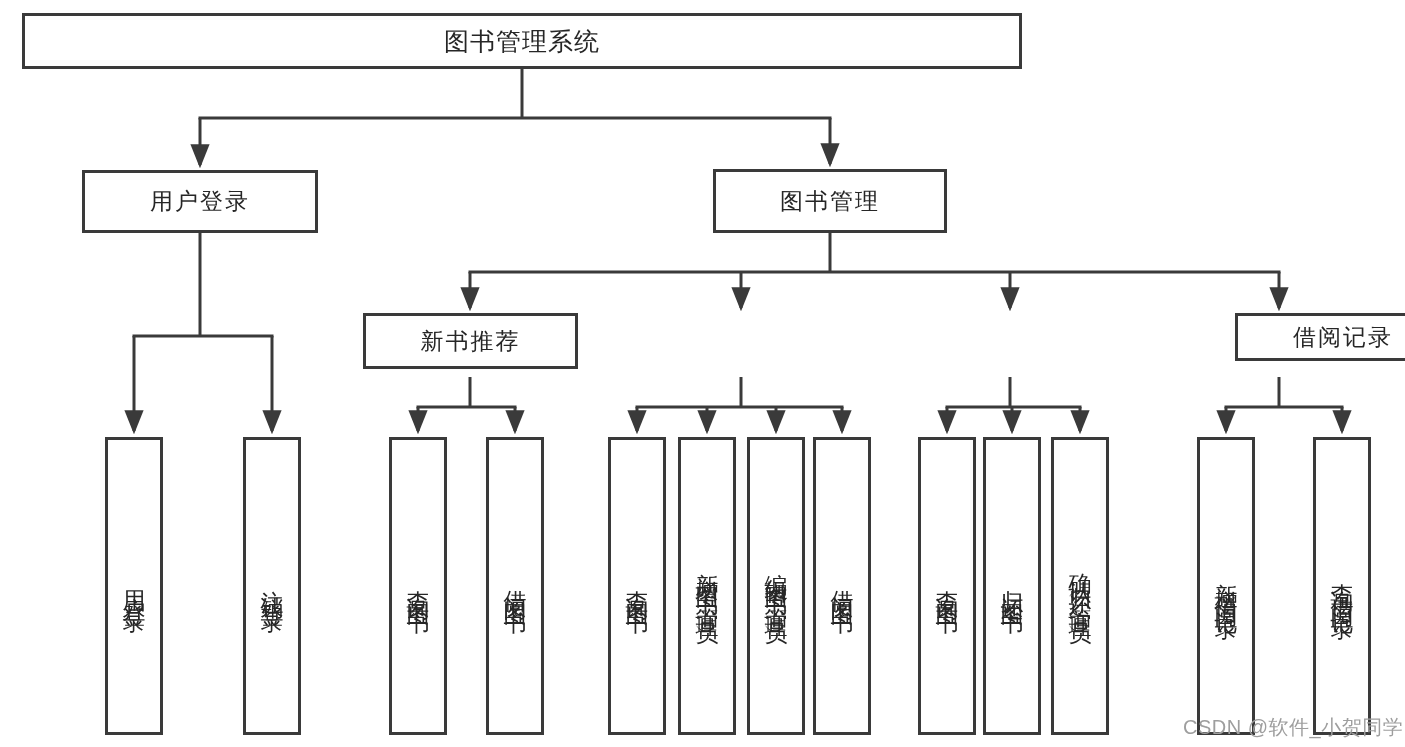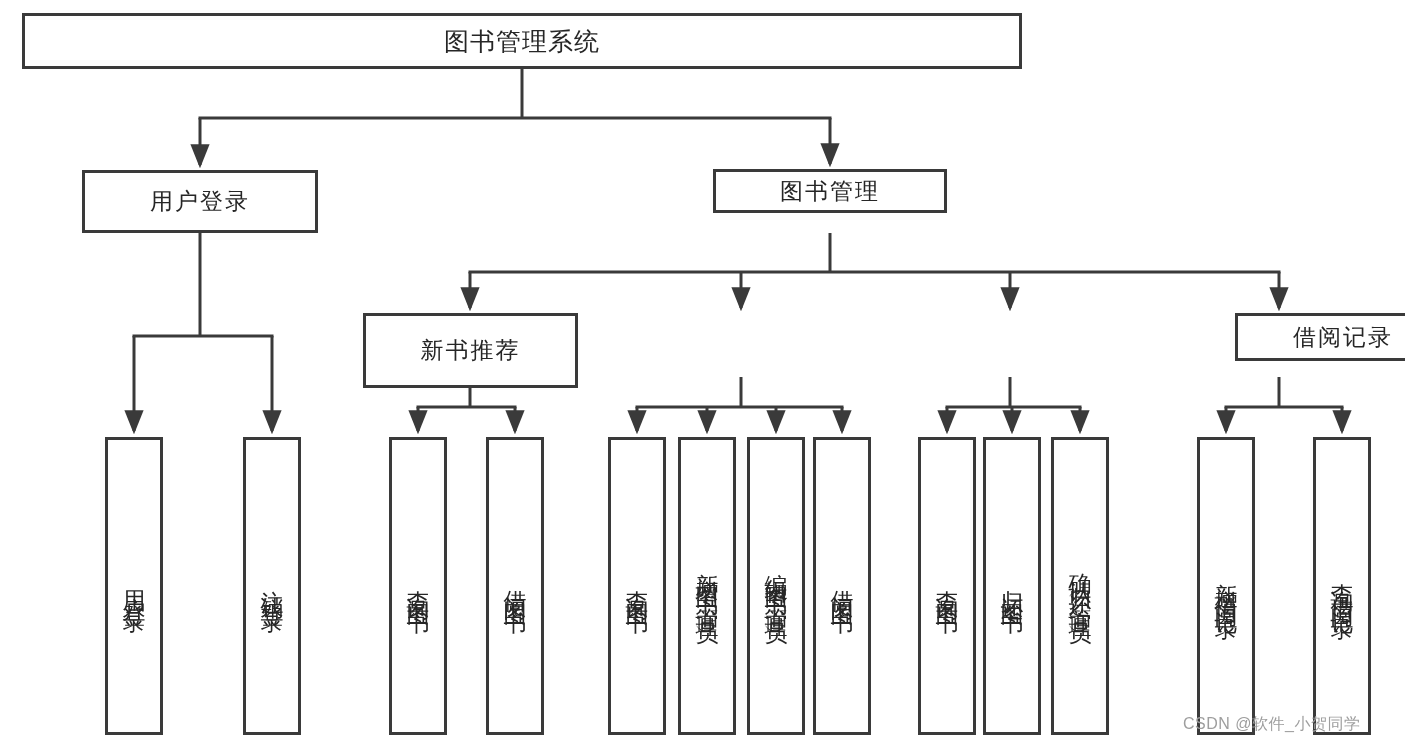--- a/index.html
+++ b/index.html
@@ -41,21 +41,21 @@
     writing-mode: vertical-rl;
     text-orientation: mixed;
     line-height: 1;
     letter-spacing: 7px;
     white-space: nowrap;
   }
   .watermark {
     position: absolute;
     left: 1183px;
     top: 714px;
-    font-size: 16px;
+    font-size: 20px;
     letter-spacing: 0.5px;
     color: #9e9e9e;
     white-space: nowrap;
   }
 </style>
 </head>
 <body>
 
 <div class="stage">
 
@@ -109,25 +109,25 @@
     </g>
   </svg>
 
   <div class="box root-box" style="left:22px; top:13px; width:1000px; height:56px;">
     <span>图书管理系统</span>
   </div>
 
   <div class="box h-box" style="left:82px; top:170px; width:236px; height:63px;">
     <span>用户登录</span>
   </div>
-  <div class="box h-box" style="left:713px; top:169px; width:234px; height:44px;">
+  <div class="box h-box" style="left:713px; top:169px; width:234px; height:64px;">
     <span>图书管理</span>
   </div>
 
-  <div class="box h-box" style="left:363px; top:313px; width:215px; height:75px;">
+  <div class="box h-box" style="left:363px; top:313px; width:215px; height:56px;">
     <span>新书推荐</span>
   </div>
   <div class="box h-box" style="left:1235px; top:313px; width:216px; height:48px;">
     <span>借阅记录</span>
   </div>
 
   <div class="box leaf-box" style="left:105px; top:437px; width:58px; height:298px;">
     <span class="v-label">用户登录</span>
   </div>
   <div class="box leaf-box" style="left:243px; top:437px; width:58px; height:298px;">

